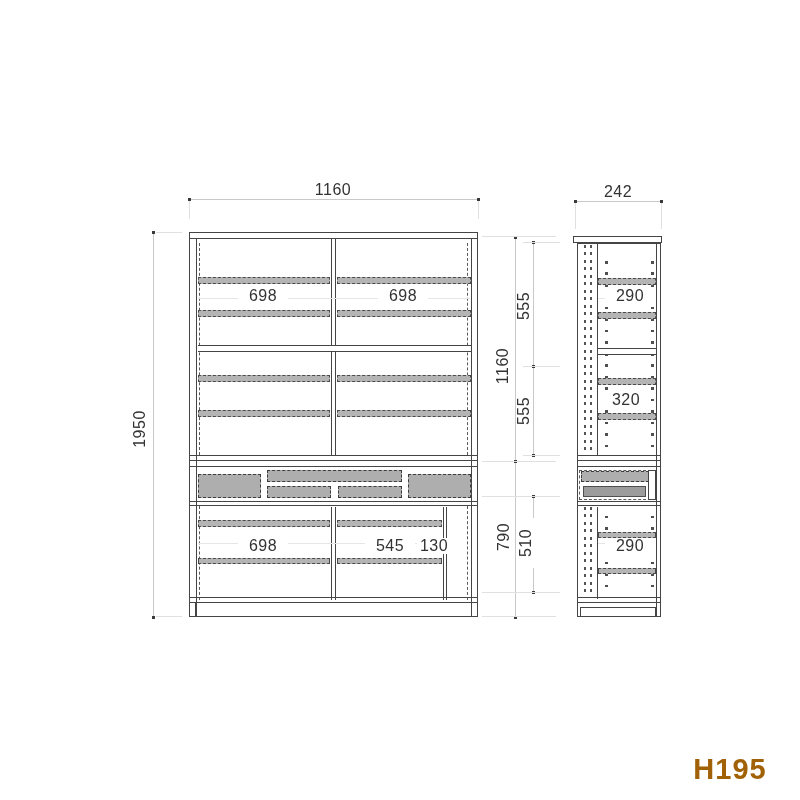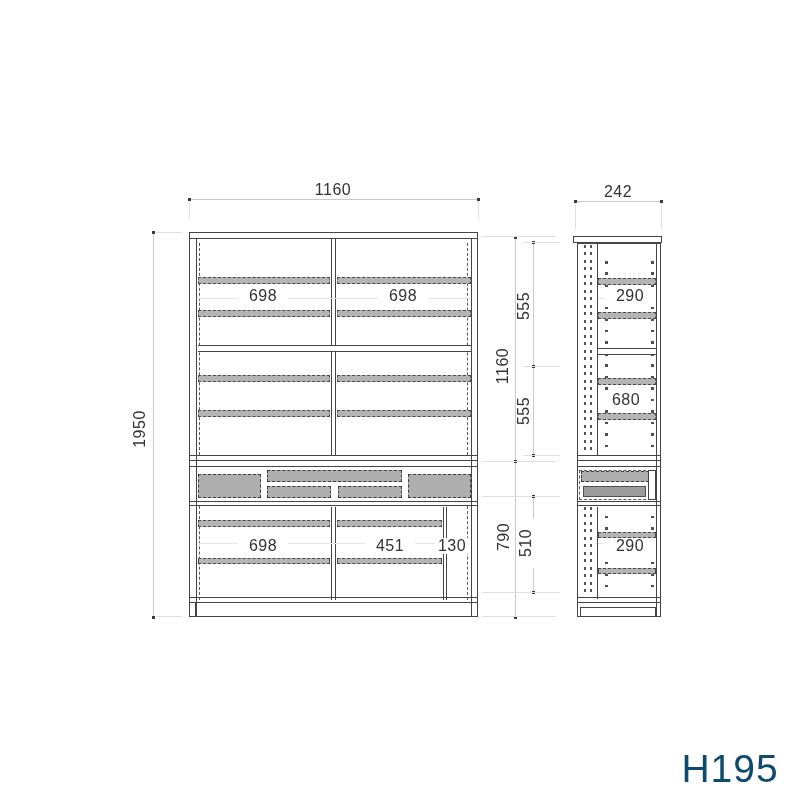--- a/index.html
+++ b/index.html
@@ -26,21 +26,21 @@
   .dashv{position:absolute;width:0;border-left:1px dashed #5a5a5a;}
   
   .dots{position:absolute;width:2.5px;background:repeating-linear-gradient(to bottom,#4f4f4f 0 2.5px,transparent 2.5px 11.5px);}
   
   .bdash{position:absolute;width:2.5px;background:repeating-linear-gradient(to bottom,#555 0 3px,transparent 3px 7.5px);}
   
   .dtext{position:absolute;font-size:16px;line-height:16px;color:#333;text-align:center;
          background:#fff;letter-spacing:0.5px;white-space:nowrap;}
   .vtext{transform:rotate(-90deg);}
   #title{position:absolute;left:668px;top:745px;width:124px;height:48px;
-         font-size:39px;line-height:48px;font-weight:normal;color:#0c4a6e;text-align:center;letter-spacing:1px;}
+         font-size:29px;line-height:48px;font-weight:bold;color:#a16207;text-align:center;letter-spacing:1px;}
 </style>
 </head>
 <body>
 
 <div id="canvas">
 
   <div>
     <div class="box" style="left:189px;top:232px;width:289px;height:385px;"></div>
     <div class="ln" style="left:190px;top:238px;width:287px;height:1.3px;"></div>
     <div class="ln" style="left:196px;top:238px;width:1.3px;height:379px;"></div>
@@ -85,22 +85,22 @@
     <div class="ln" style="left:442.5px;top:507px;width:1.3px;height:93px;"></div>
     <div class="ln" style="left:446px;top:507px;width:1.3px;height:93px;"></div>
 
     <div class="faint" style="left:198px;top:543px;width:244px;"></div>
     <div class="shelf" style="left:197.5px;top:520px;width:132.5px;"></div>
     <div class="shelf" style="left:336.5px;top:520px;width:105.5px;"></div>
     <div class="shelf" style="left:197.5px;top:557.5px;width:132.5px;"></div>
     <div class="shelf" style="left:336.5px;top:557.5px;width:105.5px;"></div>
 
     <div class="dtext" style="left:238px;top:538px;width:50px;">698</div>
-    <div class="dtext" style="left:365px;top:538px;width:50px;">451</div>
-    <div class="dtext" style="left:435px;top:538px;width:34px;">130</div>
+    <div class="dtext" style="left:365px;top:538px;width:50px;">545</div>
+    <div class="dtext" style="left:417px;top:538px;width:34px;">130</div>
 
     <div class="ln" style="left:190px;top:597px;width:287px;height:1.4px;"></div>
     <div class="ln" style="left:190px;top:601.5px;width:287px;height:1.4px;"></div>
     <div class="ln" style="left:194.5px;top:603px;width:1.3px;height:13.5px;"></div>
     <div class="ln" style="left:471px;top:603px;width:1.3px;height:13.5px;"></div>
   </div>
 
   <div>
     <div class="thinbox" style="left:573px;top:236px;width:88.5px;height:6.5px;"></div>
     <div class="thinbox" style="left:576.5px;top:242.5px;width:84px;height:374.5px;"></div>
@@ -123,21 +123,21 @@
 
     <div class="shelf" style="left:598px;top:278px;width:57.5px;"></div>
     <div class="shelf" style="left:598px;top:312px;width:57.5px;"></div>
     <div class="fshelf" style="left:598px;top:347.5px;width:57.5px;"></div>
     <div class="shelf" style="left:598px;top:378px;width:57.5px;"></div>
     <div class="shelf" style="left:598px;top:413px;width:57.5px;"></div>
     <div class="shelf" style="left:598px;top:531.5px;width:57.5px;"></div>
     <div class="shelf" style="left:598px;top:567.5px;width:57.5px;"></div>
 
     <div class="dtext" style="left:605px;top:288px;width:50px;">290</div>
-    <div class="dtext" style="left:601px;top:392px;width:50px;">680</div>
+    <div class="dtext" style="left:601px;top:392px;width:50px;">320</div>
     <div class="dtext" style="left:605px;top:538px;width:50px;">290</div>
 
     <div class="ln" style="left:577.5px;top:455px;width:82px;height:1.4px;"></div>
     <div class="ln" style="left:577.5px;top:459.5px;width:82px;height:1.4px;"></div>
     <div class="ln" style="left:577.5px;top:465.5px;width:82px;height:1.4px;"></div>
     <div style="position:absolute;left:579px;top:470px;width:72px;height:29.5px;border:1px dashed #5a5a5a;box-sizing:border-box;"></div>
     <div class="drawer" style="left:581px;top:471px;width:68px;height:10.5px;"></div>
     <div style="position:absolute;left:583px;top:485.5px;width:63px;height:11.5px;background:#9c9c9c;border:1px solid #4f4f4f;box-sizing:border-box;"></div>
     <div class="thinbox" style="left:648px;top:469.5px;width:8px;height:30px;"></div>
     <div class="ln" style="left:577.5px;top:501px;width:82px;height:1.4px;"></div>

